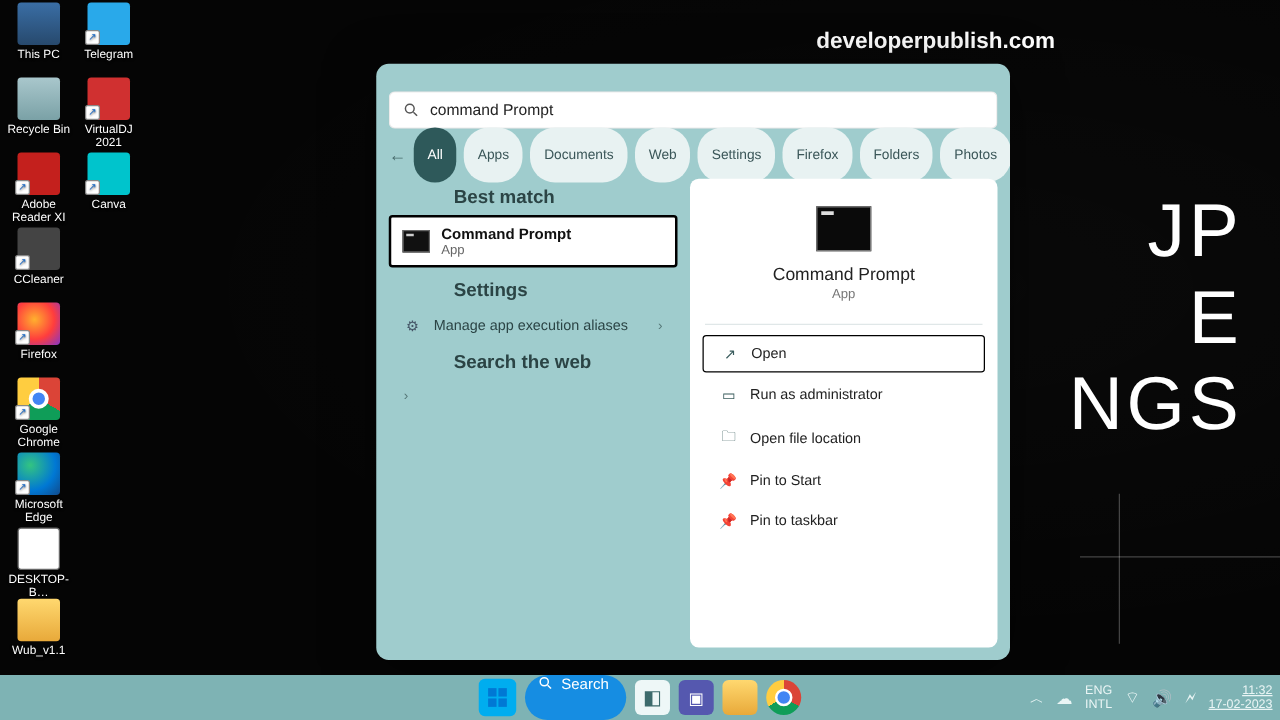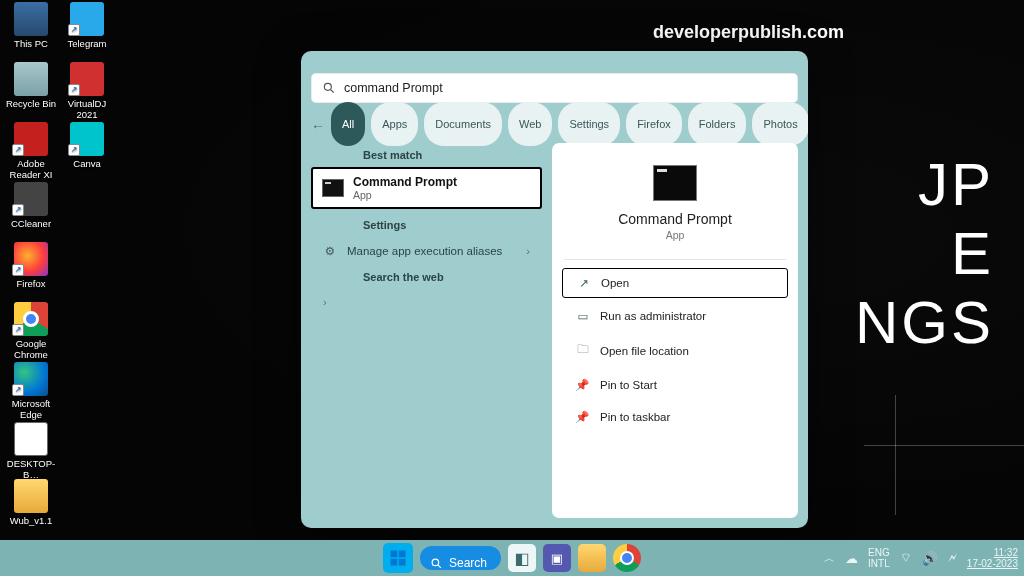--- a/index.html
+++ b/index.html
@@ -102,21 +102,21 @@
 #panel-body {
   position:absolute; left:10px; right:10px; top:92px; bottom:10px;
   display:flex; gap:10px;
 }
 #left-col { flex:1; font-size:12px; color:#2b4445; }
 #right-col {
   width:246px; background:#fff; border-radius:7px;
   display:flex; flex-direction:column; padding:16px 0 8px;
 }
 
-.sect-h { font-weight:600; font-size:11px; margin:6px 4px 6px; color:#2b4445;padding-left:48px;}
+.sect-h { font-weight:600; font-size:15px; margin:6px 4px 6px; color:#2b4445;padding-left:48px;}
 .best-match {
   background:#fff; border:2px solid #000; border-radius:3px;
   display:flex; align-items:center; gap:9px; padding:6px 9px; margin-bottom:10px;
 }
 .bm-icon { width:22px; height:18px; background:#111; border:1px solid #666; position:relative;}
 .bm-icon::after { content:''; position:absolute; left:2px; top:2px; width:6px; height:2px; background:#ccc;}
 .bm-txt .t { font-weight:600; font-size:12px; color:#111;}
 .bm-txt .s { font-size:10.5px; color:#666;}
 
 .row-item {
@@ -163,23 +163,23 @@
   display:flex; align-items:center; justify-content:center;
   font-size:15px; color:#fff;
 }
 .tb-start {
   background:
     conic-gradient(from 0deg, #00adef 0 90deg, #00adef 90deg 180deg,#00adef 180deg 270deg,#00adef 270deg 360deg);
   position:relative;
 }
 .tb-start svg{width:18px;height:18px;}
 .tb-search-pill {
-  height:24px; padding:0 14px 0 10px; border-radius:20px;
+  height:36px; padding:0 14px 0 10px; border-radius:20px;
   background:#168de2; color:#fff; font-size:12px;
-  display:flex; align-items:flex-end; gap:6px; font-weight:500;
+  display:flex; align-items:flex-start; gap:6px; font-weight:500;
 }
 .tb-ic { width:28px; height:28px; border-radius:5px; display:flex; align-items:center; justify-content:center;}
 .tb-ic.taskview { background:#eef7f7; color:#3d6b6c;}
 .tb-ic.teams   { background:#5558af; color:#fff; font-size:13px;}
 .tb-ic.explorer{ background:linear-gradient(#ffd86f,#e8a93a);}
 .tb-ic.chrome  { background:conic-gradient(#db4437 0 120deg,#0f9d58 120deg 240deg,#ffcd40 240deg);
   border-radius:50%; position:relative;}
 .tb-ic.chrome::after{content:'';position:absolute;inset:7px;background:#4285f4;border:2px solid #fff;border-radius:50%;}
 
 #task-right {

